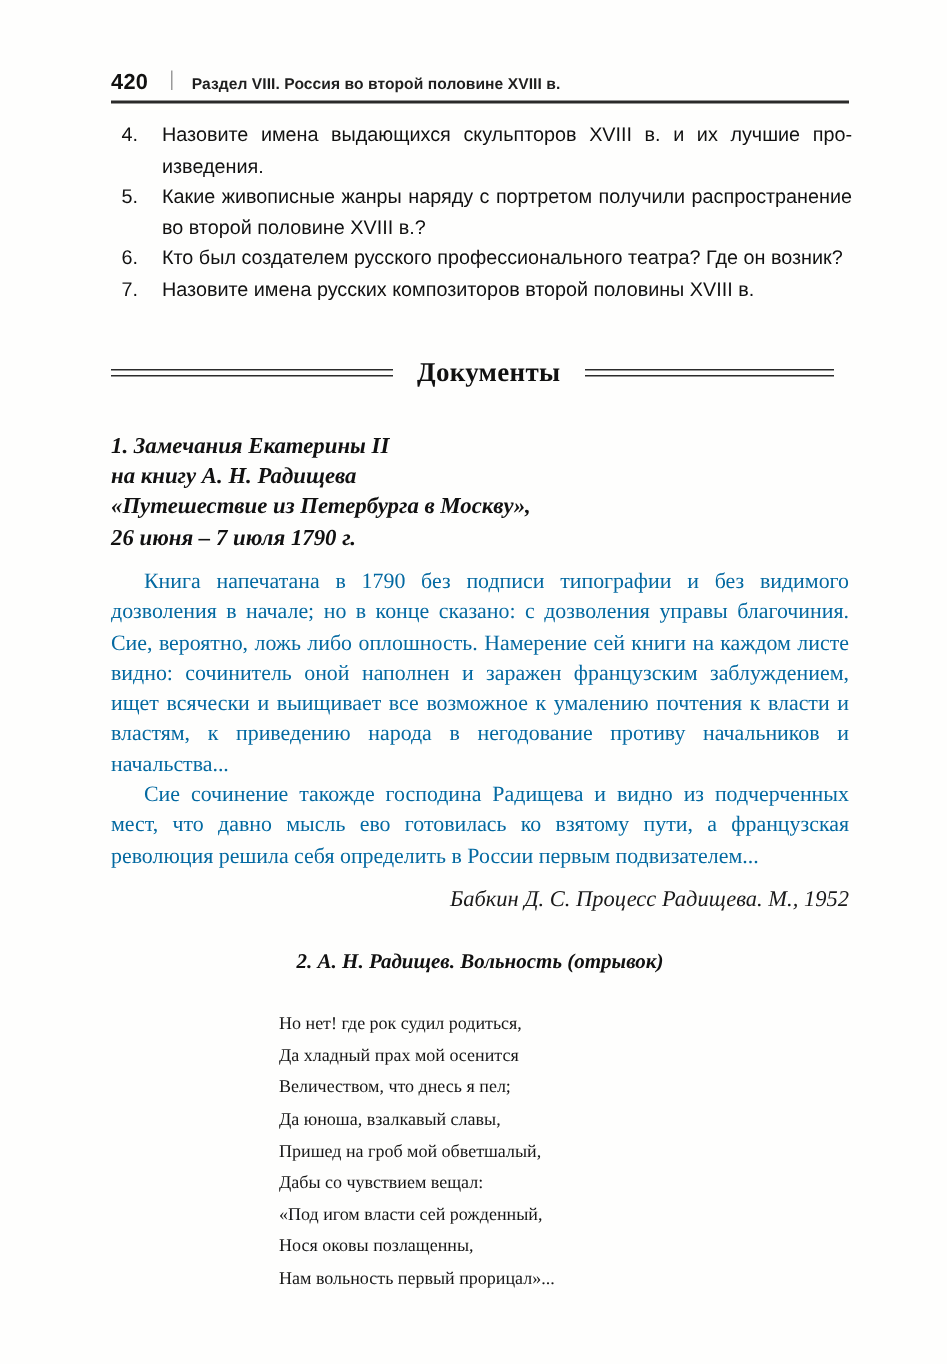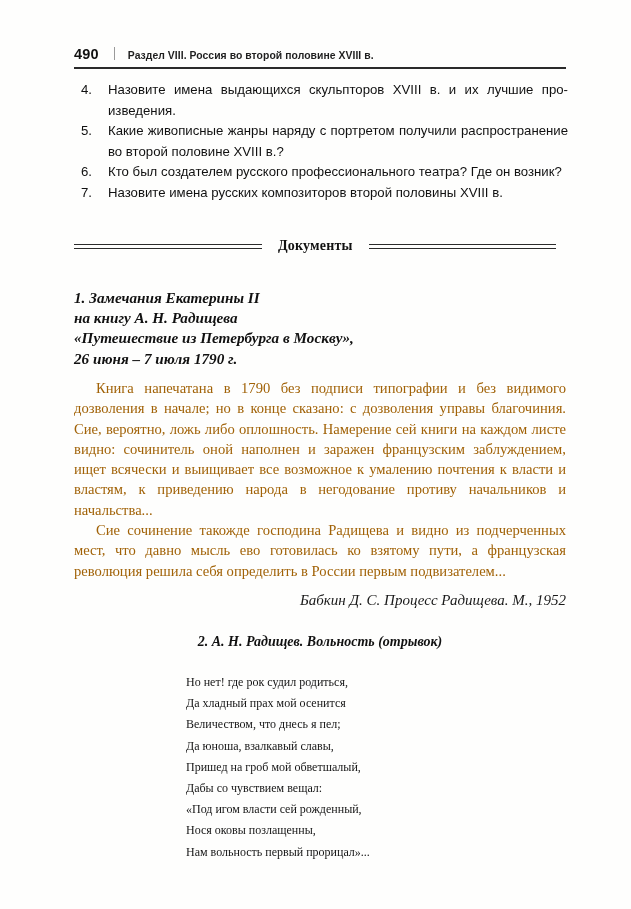--- a/index.html
+++ b/index.html
@@ -108,21 +108,21 @@
   }
   .docs-rule-right {
     height: 3px;
     border-top: 1.4px solid #2b2b2b;
     border-bottom: 1.4px solid #2b2b2b;
     flex: 1;
   }
   .docs-title {
     font-family: "Liberation Serif", serif;
     font-weight: bold;
-    font-size: 14px;
+    font-size: 18px;
     color: #111;
     padding: 0 16px;
     white-space: nowrap;
     letter-spacing: 0.2px;
   }
 
   
   .doc1-title {
     position: absolute;
     left: 74px;
@@ -138,21 +138,21 @@
   }
   .doc1-body {
     position: absolute;
     left: 74px;
     top: 378px;
     width: 492px;
     font-size: 14.6px;
     line-height: 20.3px;
     text-align: justify;
     text-justify: inter-word;
-    color: #a16207;
+    color: #0369a1;
   }
   .doc1-body p {
     margin: 0;
     text-indent: 22px;
   }
   .doc-source {
     position: absolute;
     left: 74px;
     top: 592px;
     width: 492px;
@@ -187,21 +187,21 @@
   .poem-line {
     white-space: nowrap;
   }
 </style>
 </head>
 <body>
 
 <div class="page">
 
   <div class="runhead">
-    <span class="runhead-page">490</span>
+    <span class="runhead-page">420</span>
     <span class="runhead-sep"></span>
     <span class="runhead-title">Раздел VIII.  Россия во второй половине XVIII в.</span>
   </div>
   <div class="runhead-rule"></div>
 
   <div class="qlist">
     <div class="qitem">
       <span class="qnum">4.</span>
       <span class="qtext">Назовите имена выдающихся скульпторов XVIII в. и их лучшие про­изведения.</span>
     </div>

